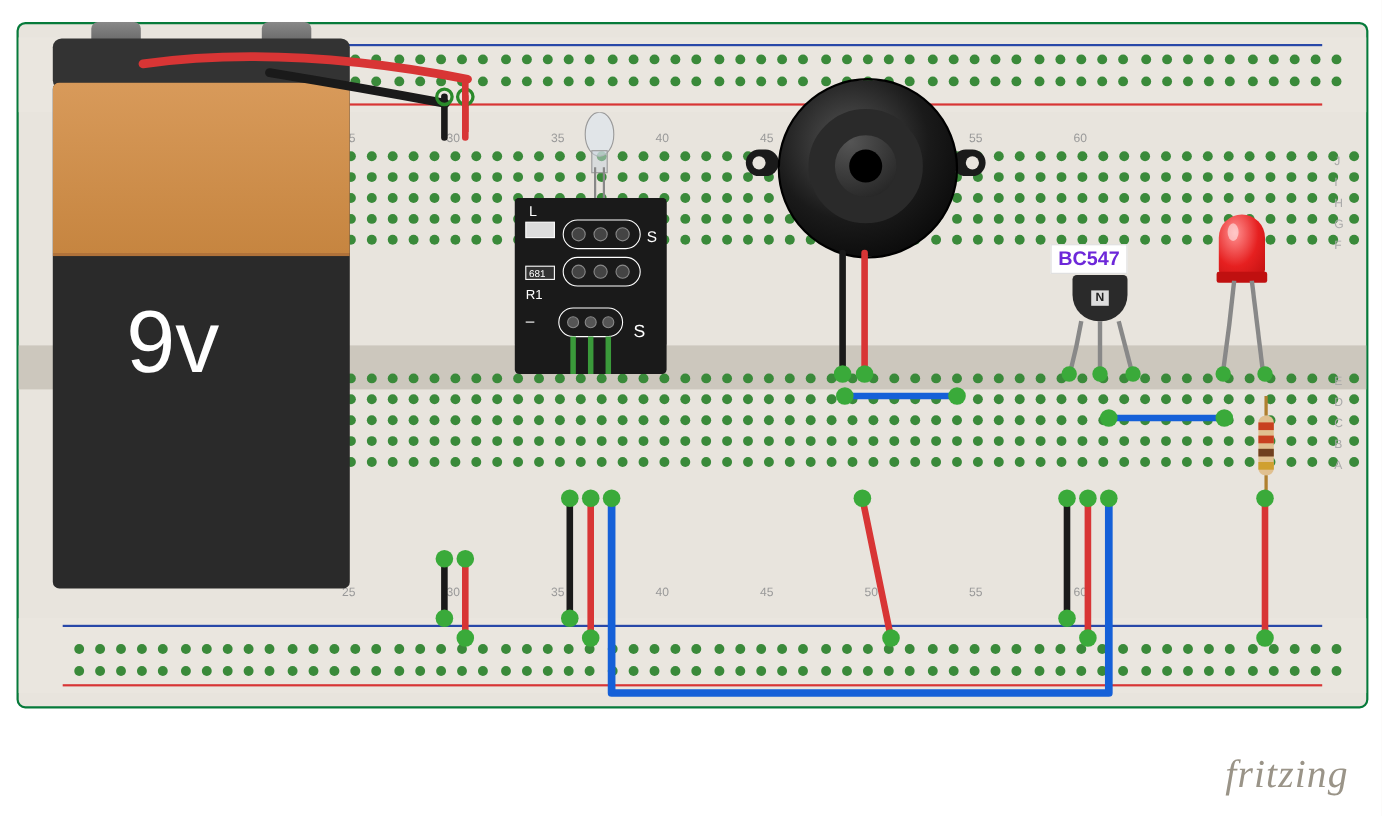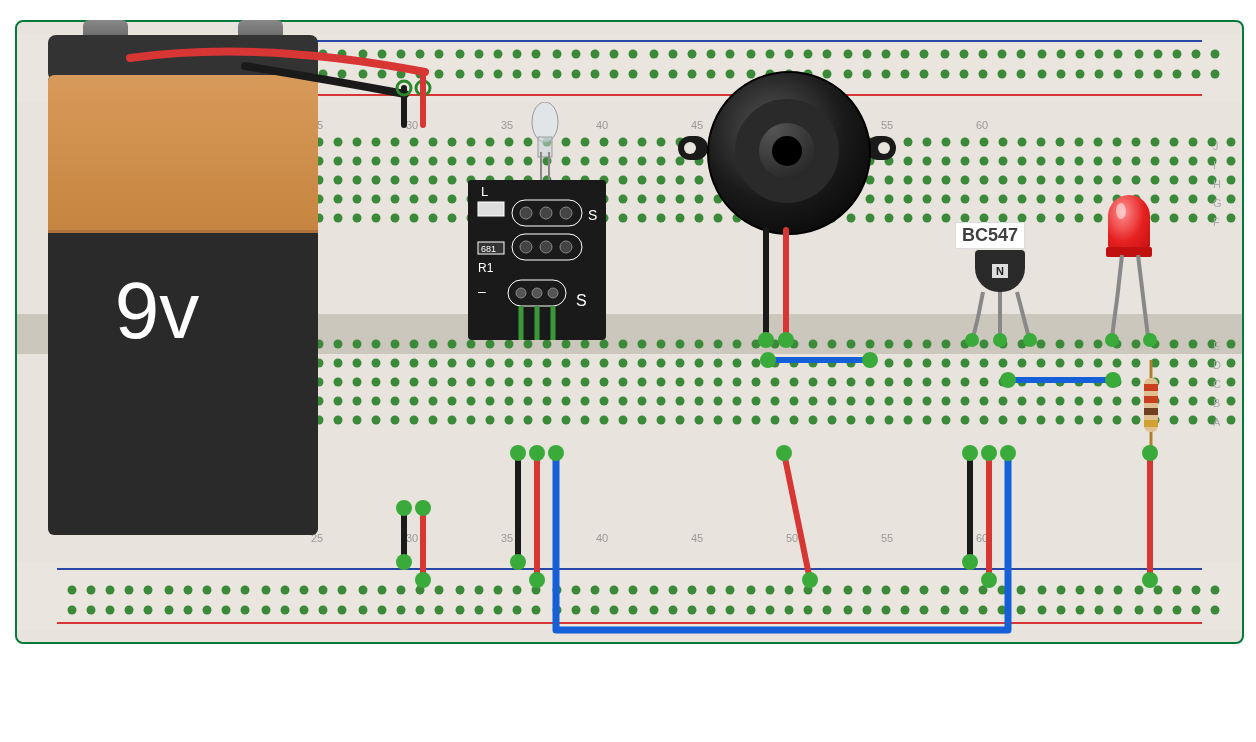--- a/index.html
+++ b/index.html
@@ -22,21 +22,21 @@
 .module{position:absolute;left:468px;top:180px;width:138px;height:160px;background:#1a1a1a;border-radius:4px}
 .module svg{width:100%;height:100%}
 .flame{position:absolute;left:530px;top:102px;width:30px;height:90px}
 .buzzer{position:absolute;left:682px;top:66px;width:210px;height:170px}
 .buzz-circle{width:160px;height:160px;background:radial-gradient(circle at 40% 35%,#555,#1a1a1a 50%,#000);border-radius:50%;position:absolute;left:25px;top:5px;border:2px solid #000}
 .buzz-ring{position:absolute;left:53px;top:33px;width:104px;height:104px;border:24px solid #2a2a2a;border-radius:50%;box-sizing:border-box}
 .buzz-hole{position:absolute;left:90px;top:70px;width:30px;height:30px;background:#000;border-radius:50%}
 .buzz-tab{position:absolute;width:30px;height:24px;background:#1a1a1a;border-radius:12px}
 .transistor{position:absolute;left:975px;top:250px;width:60px;height:52px}
 .trans-body{width:50px;height:42px;background:#2a2a2a;border-radius:4px 4px 24px 24px;position:relative}
-.trans-label{position:absolute;left:955px;top:222px;background:#fff;padding:2px 6px;font:bold 18px Arial;color:#404040;border:1px solid #ddd}
+.trans-label{position:absolute;left:955px;top:222px;background:#fff;padding:2px 6px;font:bold 18px Arial;color:#6d28d9;border:1px solid #ddd}
 .led{position:absolute;left:1108px;top:195px;width:42px;height:120px}
 .led-bulb{width:42px;height:56px;background:radial-gradient(ellipse at 35% 30%,#ff9090,#e62020 55%,#c01010);border-radius:21px 21px 6px 6px}
 .resistor{position:absolute;left:1143px;top:360px;width:16px;height:90px}
 .watermark{position:absolute;right:30px;bottom:18px;font:italic 400 36px Georgia,serif;color:#9a9488;letter-spacing:1px}
 </style>
 </head>
 <body>
 
 <div class="canvas">
 
@@ -1124,14 +1124,15 @@
     <circle cx="766" cy="340" r="8"></circle>
         <circle cx="786" cy="340" r="8"></circle>
     <circle cx="972" cy="340" r="7"></circle>
         <circle cx="1000" cy="340" r="7"></circle>
         <circle cx="1030" cy="340" r="7"></circle>
     <circle cx="1112" cy="340" r="7"></circle>
         <circle cx="1150" cy="340" r="7"></circle>
   </g>
 </svg>
 
+<div class="watermark">fritzing</div>
 
 </div>
 
 </body></html>

